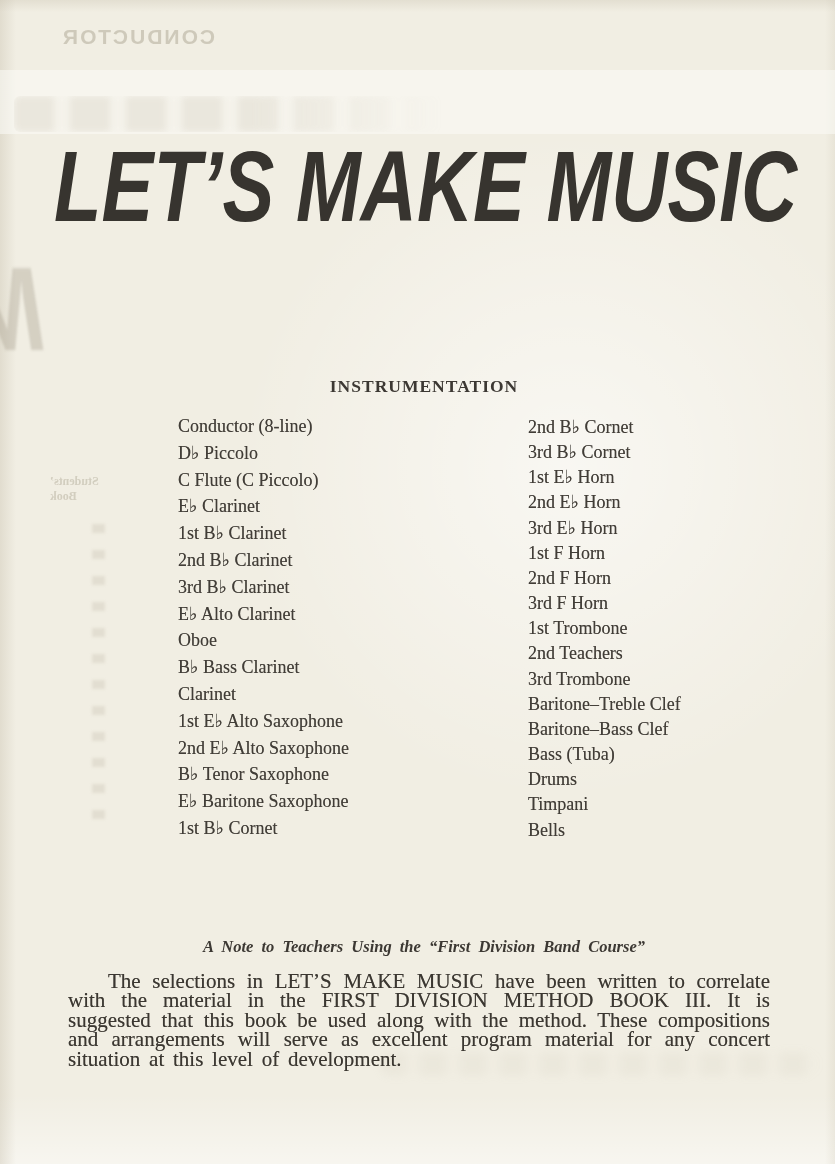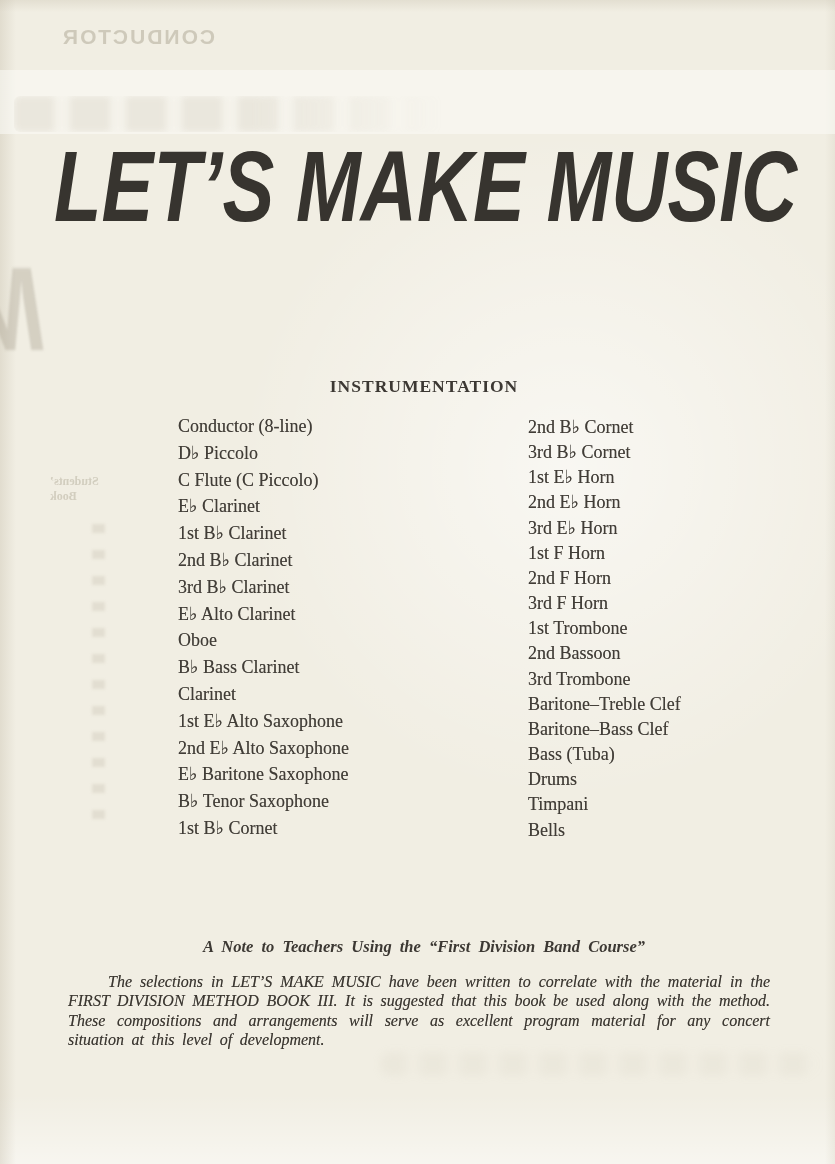--- a/index.html
+++ b/index.html
@@ -88,25 +88,24 @@
   .col-right{left:528px;top:415px;}
   .col-right .list-item{line-height:25.15px;}
 
   .note-heading{
     position:absolute;left:0;top:936px;width:848px;text-align:center;
     font:italic 700 16.5px/1.3 "Liberation Serif","DejaVu Serif",serif;
     word-spacing:4px;color:#3c3833;
   }
   .note-body{
     position:absolute;left:68px;top:972px;width:702px;
-    font-size:16px;line-height:19.4px;
+    font-size:21px;line-height:19.4px;
     text-align:justify;text-indent:40px;
     word-spacing:3.5px;color:#3b3731;
     text-shadow:0 0 .4px rgba(59,55,49,.55);
-    font-style:italic;
   }
 </style>
 </head>
 <body>
 
 <div class="page">
 
   <div class="ghost ghost-conductor">CONDUCTOR</div>
 
   <div class="ghost-band"></div>
@@ -131,36 +130,36 @@
       <div class="list-item">E♭ Clarinet</div>
       <div class="list-item">1st B♭ Clarinet</div>
       <div class="list-item">2nd B♭ Clarinet</div>
       <div class="list-item">3rd B♭ Clarinet</div>
       <div class="list-item">E♭ Alto Clarinet</div>
       <div class="list-item">Oboe</div>
       <div class="list-item">B♭ Bass Clarinet</div>
       <div class="list-item">Clarinet</div>
       <div class="list-item">1st E♭ Alto Saxophone</div>
       <div class="list-item">2nd E♭ Alto Saxophone</div>
+      <div class="list-item">B♭ Tenor Saxophone</div>
       <div class="list-item">E♭ Baritone Saxophone</div>
-      <div class="list-item">B♭ Tenor Saxophone</div>
       <div class="list-item">1st B♭ Cornet</div>
     </div>
 
   <div class="col col-right">
       <div class="list-item">2nd B♭ Cornet</div>
       <div class="list-item">3rd B♭ Cornet</div>
       <div class="list-item">1st E♭ Horn</div>
       <div class="list-item">2nd E♭ Horn</div>
       <div class="list-item">3rd E♭ Horn</div>
       <div class="list-item">1st F Horn</div>
       <div class="list-item">2nd F Horn</div>
       <div class="list-item">3rd F Horn</div>
       <div class="list-item">1st Trombone</div>
-      <div class="list-item">2nd Bassoon</div>
+      <div class="list-item">2nd Teachers</div>
       <div class="list-item">3rd Trombone</div>
       <div class="list-item">Baritone–Treble Clef</div>
       <div class="list-item">Baritone–Bass Clef</div>
       <div class="list-item">Bass (Tuba)</div>
       <div class="list-item">Drums</div>
       <div class="list-item">Timpani</div>
       <div class="list-item">Bells</div>
     </div>
 
   <div class="note-heading">A Note to Teachers Using the “First Division Band Course”</div>

